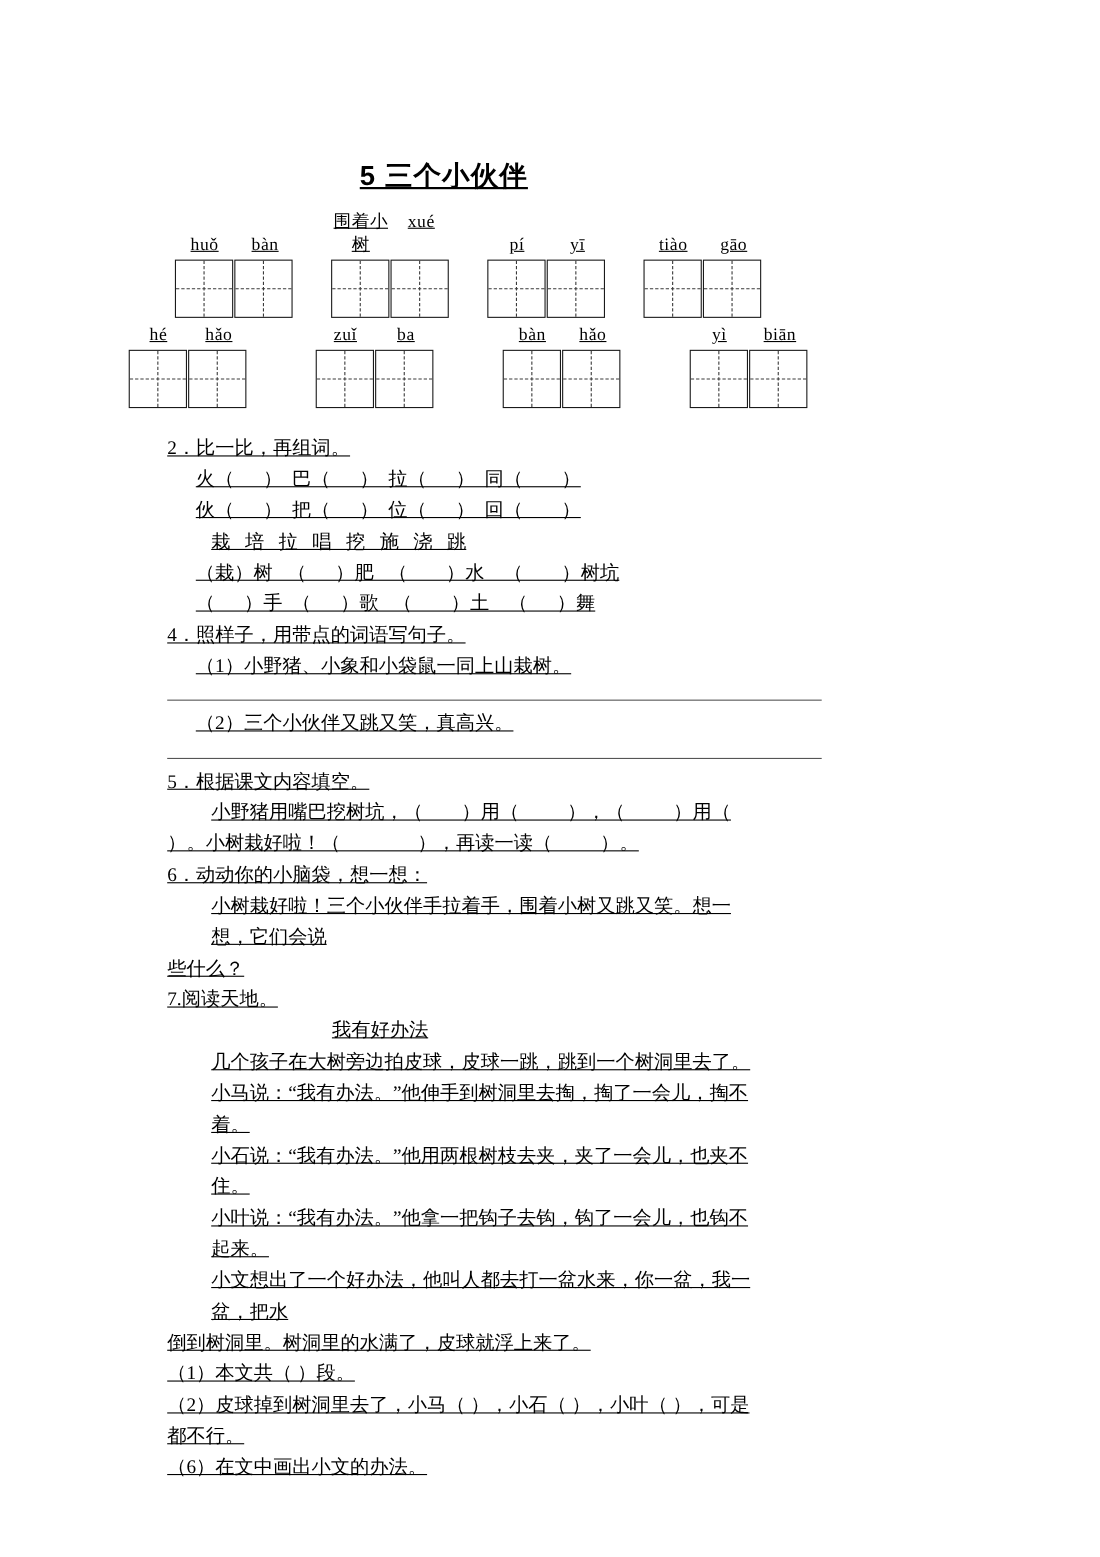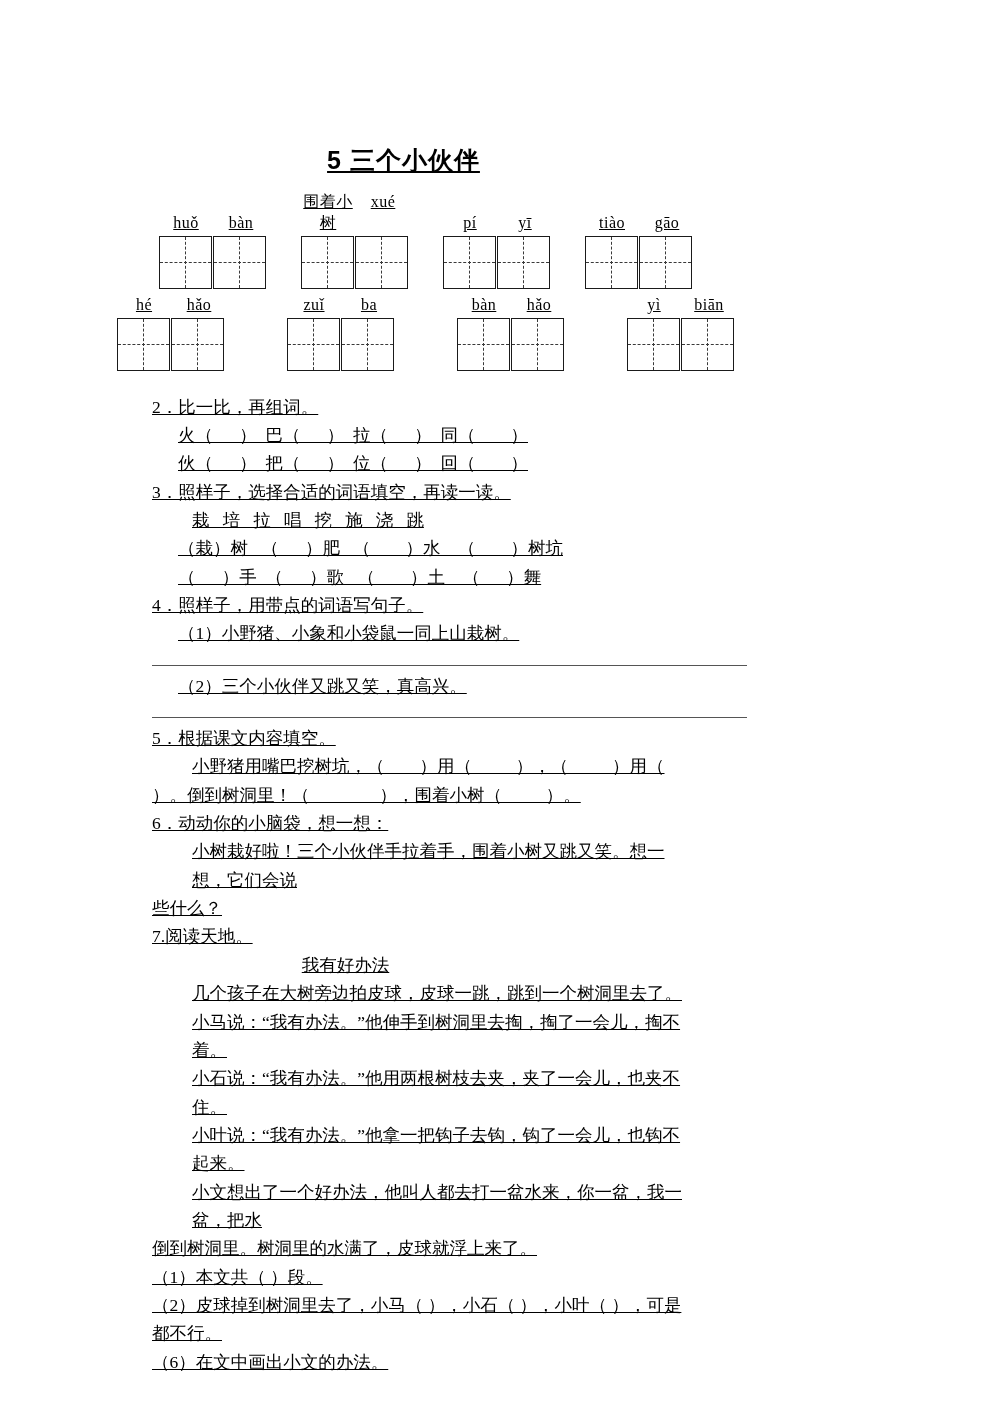--- a/index.html
+++ b/index.html
@@ -215,38 +215,37 @@
       </div>
     </div>
 
     <div class="blk" style="margin-top:22px;">
       <p class="q-line indent1">2．比一比，再组词。</p>
       <p class="q-line indent2 sp-wide">火（      ）  巴（      ）  拉（      ）  同（        ）</p>
       <p class="q-line indent2 sp-wide">伙（      ）  把（      ）  位（      ）  回（        ）</p>
     </div>
 
     <div class="blk blk-tight">
-      <p class="q-line indent1">3．照样子，选择合适的词语填空，再读一读。</p>
       <p class="q-line indent3 sp-wide">栽   培   拉   唱   挖   施   浇   跳</p>
       <p class="q-line indent2 sp-wide">（栽）树   （      ）肥   （        ）水    （        ）树坑</p>
       <p class="q-line indent2 sp-wide">（      ）手  （      ）歌   （        ）土    （      ）舞</p>
     </div>
 
     <div class="blk blk-tight">
       <p class="q-line indent1">4．照样子，用带点的词语写句子。</p>
       <p class="q-line indent2">（1）小野猪、小象和小袋鼠一同上山栽树。</p>
       <div class="answer-line"></div>
       <p class="q-line indent2">（2）三个小伙伴又跳又笑，真高兴。</p>
       <div class="answer-line"></div>
     </div>
 
     <div class="blk blk-tight">
       <p class="q-line indent1">5．根据课文内容填空。</p>
       <p class="q-line indent3 sp-wide">小野猪用嘴巴挖树坑，（        ）用（          ），（          ）用（</p>
-      <p class="q-line sp-wide">）。倒到树洞里！（                ），围着小树（          ）。</p>
+      <p class="q-line sp-wide">）。小树栽好啦！（                ），再读一读（          ）。</p>
     </div>
 
     <div class="blk blk-tight">
       <p class="q-line indent1">6．动动你的小脑袋，想一想：</p>
       <p class="q-line indent3">小树栽好啦！三个小伙伴手拉着手，围着小树又跳又笑。想一想，它们会说</p>
       <p class="q-line">些什么？</p>
     </div>
 
     <div class="blk blk-tight">
       <p class="q-line indent1">7.阅读天地。</p>

